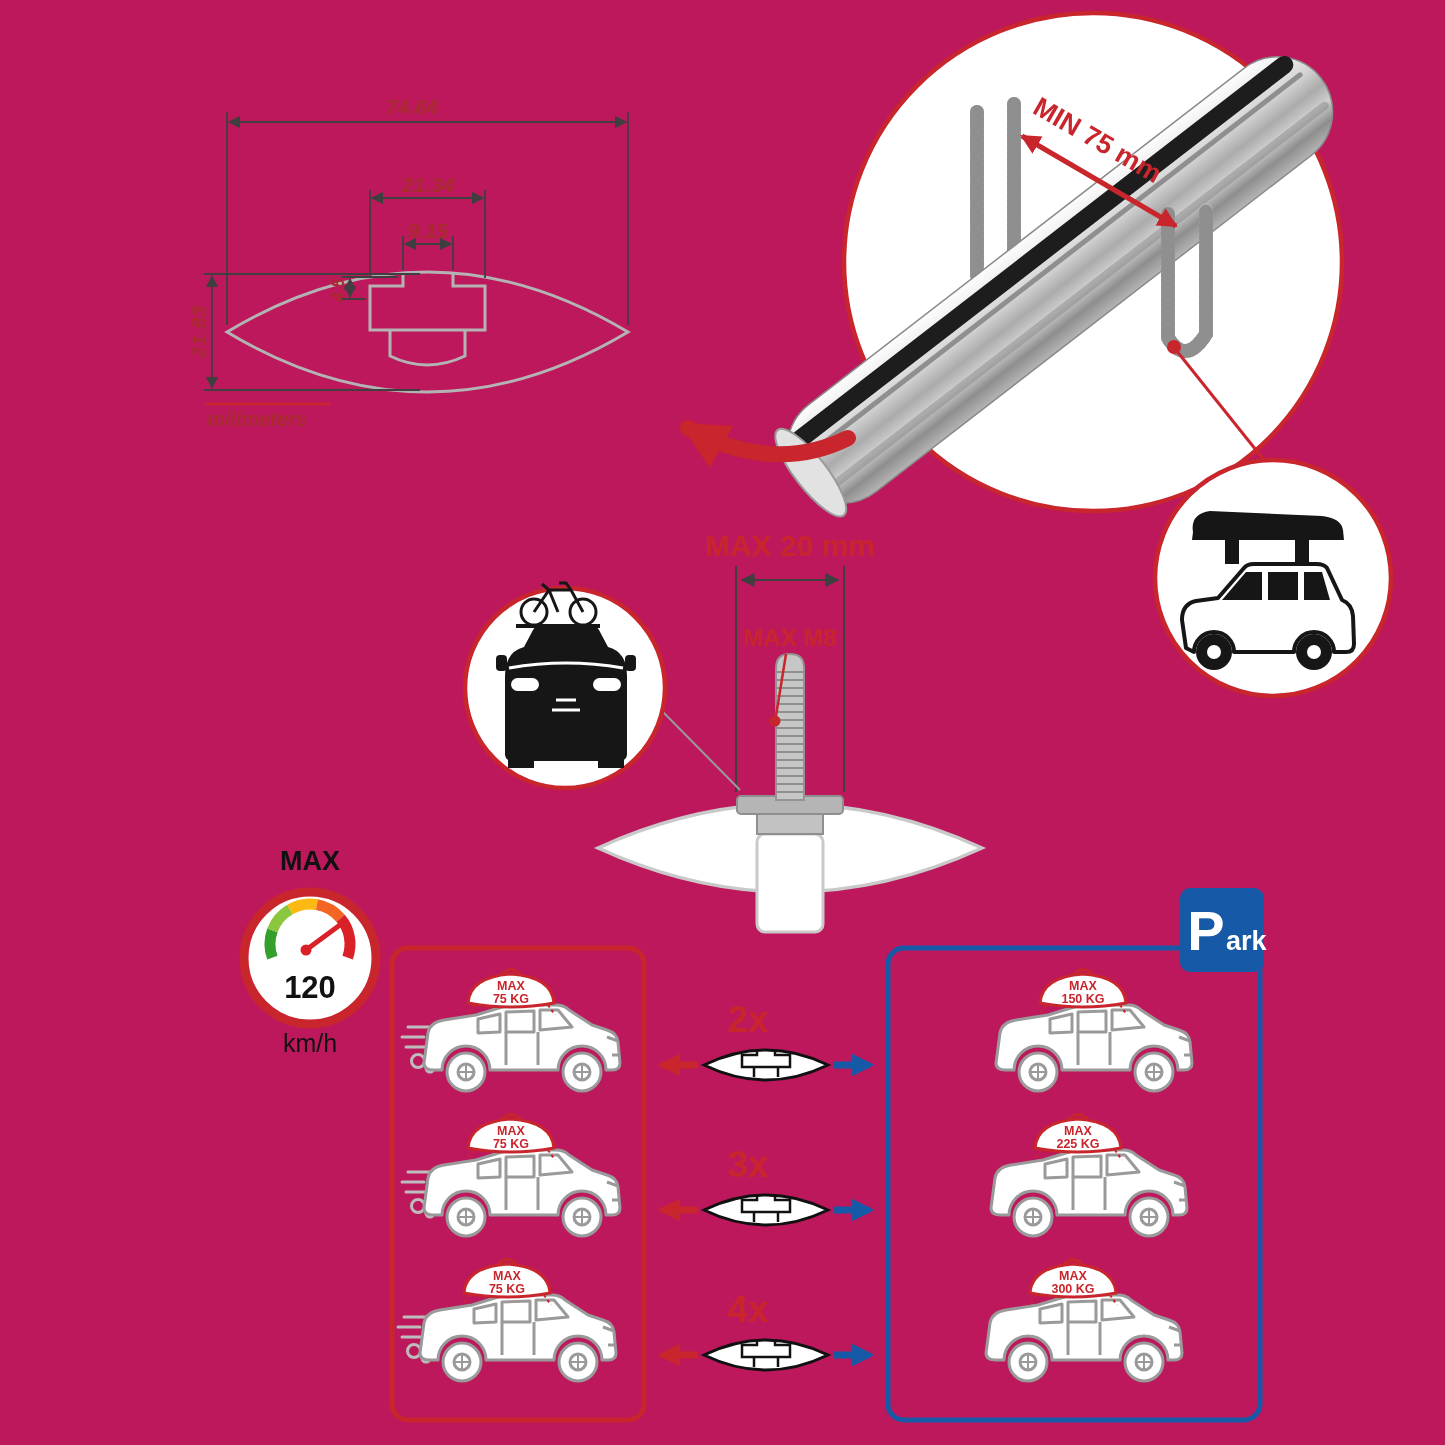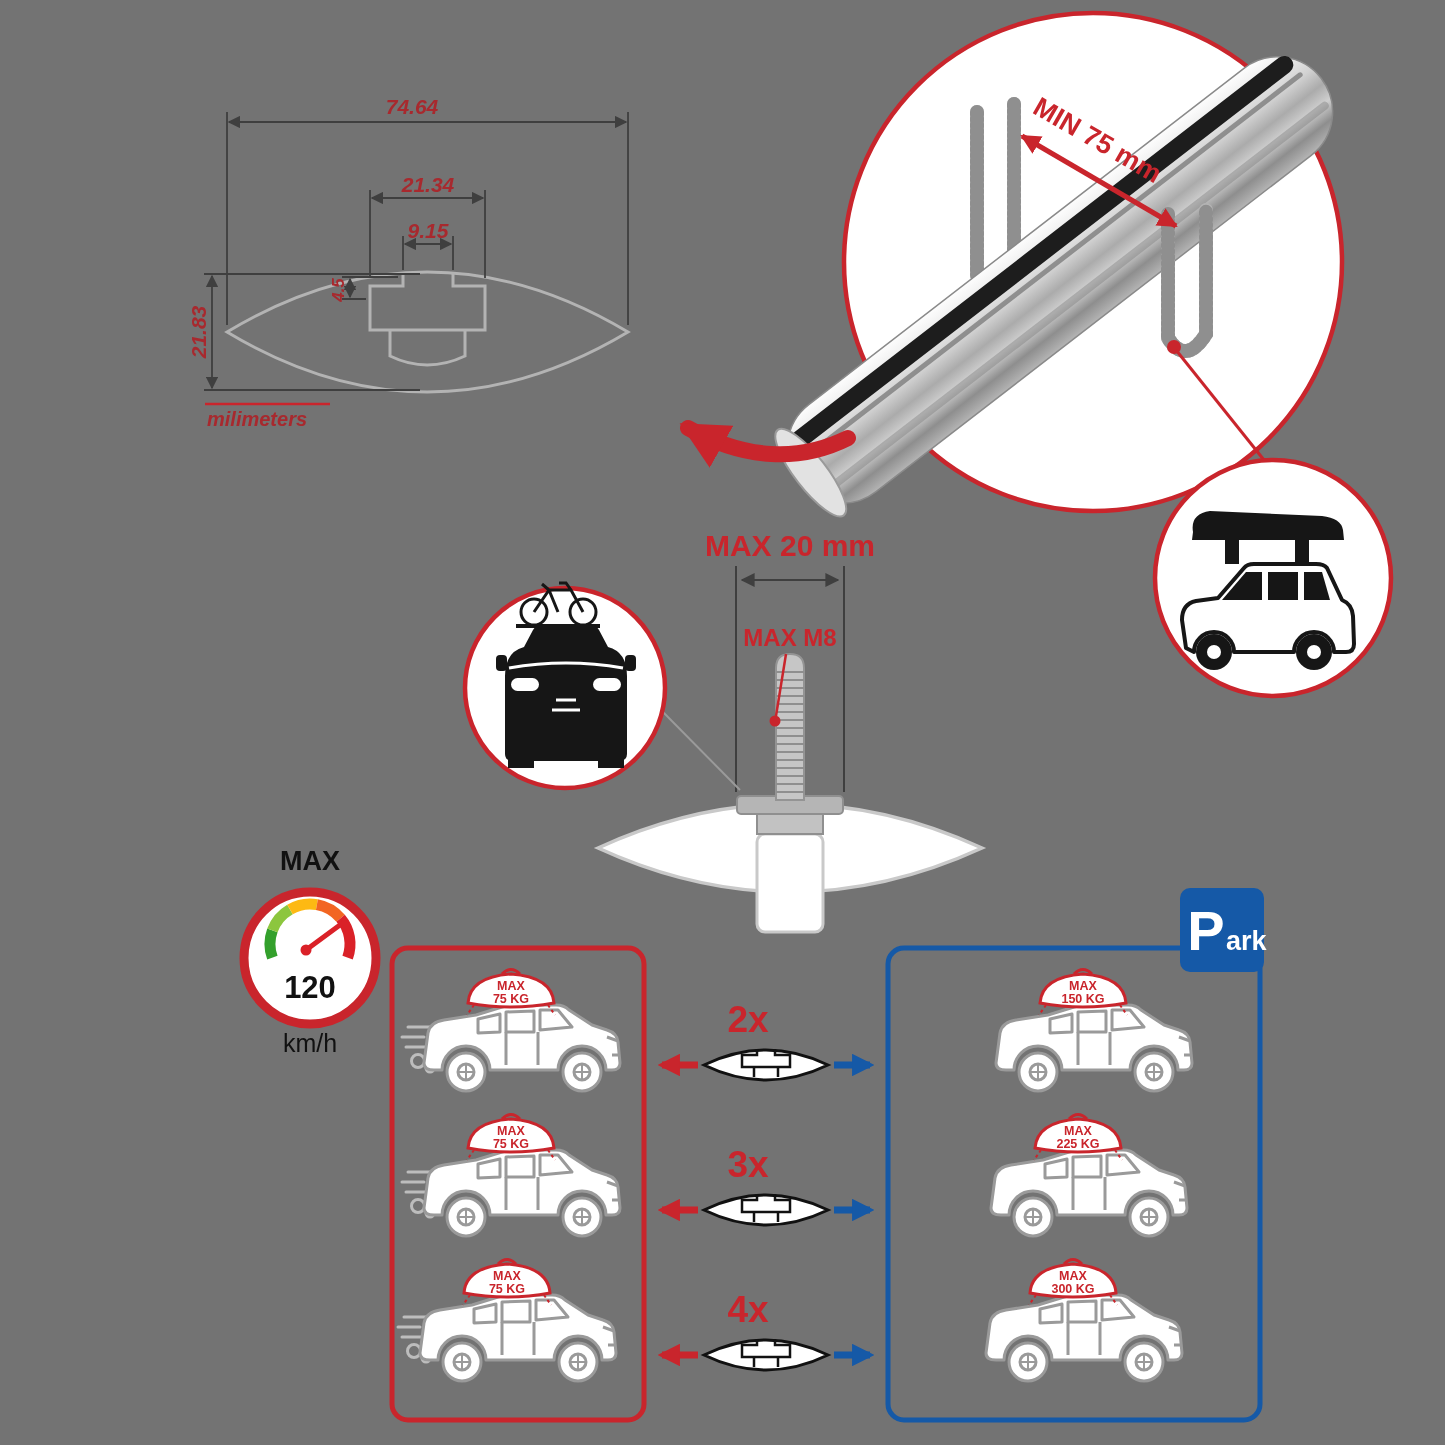--- a/index.html
+++ b/index.html
@@ -1,16 +1,16 @@
 <!DOCTYPE html>
 <html><head>
 <meta charset="utf-8">
 <style>
   html,body{margin:0;padding:0;background:#fff;}
-  .stage{position:relative;width:1445px;height:1445px;background:#737373;overflow:hidden;
+  .stage{position:relative;width:1445px;height:1445px;background:#be185d;overflow:hidden;
          font-family:"Liberation Sans",sans-serif;}
   svg{position:absolute;left:0;top:0;}
   text{font-family:"Liberation Sans",sans-serif;text-anchor:middle;}
   .dimtxt{fill:#a8292e;font-style:italic;font-weight:600;font-size:21px;}
   .dimsmall{fill:#a8292e;font-style:italic;font-weight:600;font-size:17px;}
   .unitlbl{fill:#a8292e;font-style:italic;font-weight:600;font-size:20px;text-anchor:start;}
   .minlbl{fill:#c9252c;font-weight:bold;font-size:27px;}
   .redbig{fill:#c9252c;font-weight:bold;font-size:30px;}
   .redmid{fill:#c9252c;font-weight:bold;font-size:24px;}
   .blkmax{fill:#111;font-weight:bold;font-size:27px;}

